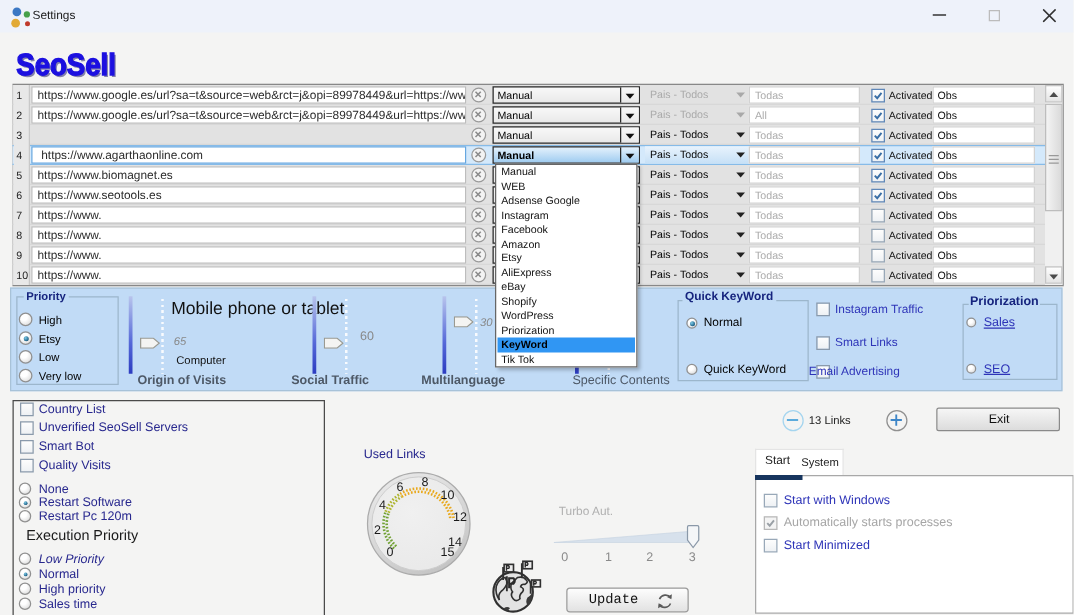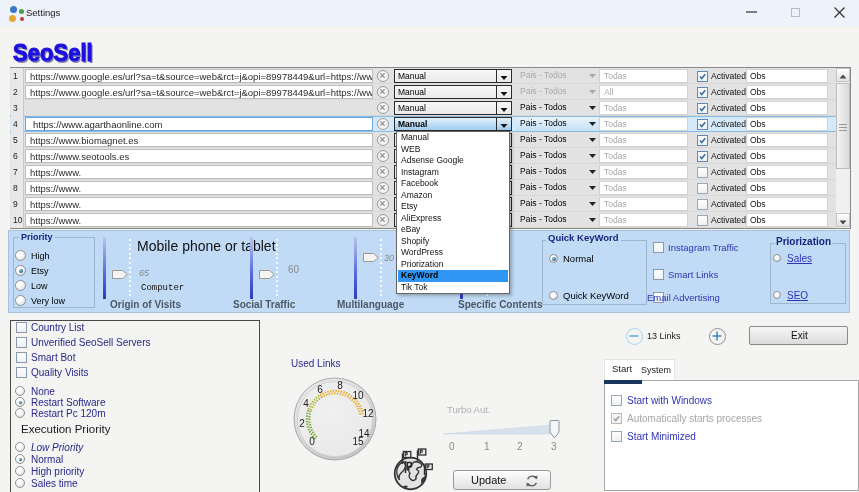--- a/index.html
+++ b/index.html
@@ -315,39 +315,39 @@
     <div style="position:absolute;left:31px;top:281px;font-size:9px;color:#000;white-space:nowrap;line-height:1.15;">Low</div>
 <span style="position:absolute;left:15px;top:295px;width:11px;height:11px;border-radius:50%;border:1px solid #909090;background:radial-gradient(circle at 35% 30%, #ffffff 30%, #d4d4d4);box-sizing:border-box;"></span>
     <div style="position:absolute;left:31px;top:296px;font-size:9px;color:#000;white-space:nowrap;line-height:1.15;">Very low</div>
 <div style="position:absolute;left:103px;top:237px;width:3px;height:62px;background:linear-gradient(180deg,#b8c4ec,#5568d8 60%,#2c3cc0);"></div>
     <div style="position:absolute;left:129px;top:239px;width:2px;height:60px;background:repeating-linear-gradient(180deg,rgba(255,255,255,0.9) 0px,rgba(255,255,255,0.9) 2px,rgba(255,255,255,0) 2px,rgba(255,255,255,0) 4.6px);"></div>
     <svg style="position:absolute;left:112px;top:270px" width="16" height="9" viewBox="0 0 16 9">
       <path d="M0.5 0.5 L10.5 0.5 L15.3 4.5 L10.5 8.5 L0.5 8.5 Z" fill="#f4f4f2" stroke="#9a9a92" stroke-width="1"></path>
     </svg>
 <div style="position:absolute;left:137px;top:238px;font-size:14px;color:#111;white-space:nowrap;line-height:1.15;">Mobile phone or tablet</div>
 <div style="position:absolute;left:139px;top:268px;font-size:9px;font-style:italic;color:#888;white-space:nowrap;line-height:1.15;">65</div>
-<div style="position:absolute;left:141px;top:283px;font-size:9px;color:#111;white-space:nowrap;line-height:1.15;font-family:Liberation Mono, monospace;">Computer</div>
+<div style="position:absolute;left:141px;top:283px;font-size:9px;color:#111;white-space:nowrap;line-height:1.15;">Computer</div>
 <div style="position:absolute;left:110px;top:299px;font-size:10px;font-weight:bold;color:#4d5866;white-space:nowrap;line-height:1.15;">Origin of Visits</div>
 <div style="position:absolute;left:250px;top:237px;width:3px;height:62px;background:linear-gradient(180deg,#b8c4ec,#5568d8 60%,#2c3cc0);"></div>
     <div style="position:absolute;left:276px;top:239px;width:2px;height:60px;background:repeating-linear-gradient(180deg,rgba(255,255,255,0.9) 0px,rgba(255,255,255,0.9) 2px,rgba(255,255,255,0) 2px,rgba(255,255,255,0) 4.6px);"></div>
     <svg style="position:absolute;left:259px;top:270px" width="16" height="9" viewBox="0 0 16 9">
       <path d="M0.5 0.5 L10.5 0.5 L15.3 4.5 L10.5 8.5 L0.5 8.5 Z" fill="#f4f4f2" stroke="#9a9a92" stroke-width="1"></path>
     </svg>
 <div style="position:absolute;left:288px;top:264px;font-size:10px;color:#888;white-space:nowrap;line-height:1.15;">60</div>
 <div style="position:absolute;left:233px;top:299px;font-size:10px;font-weight:bold;color:#4d5866;white-space:nowrap;line-height:1.15;">Social Traffic</div>
 <div style="position:absolute;left:354px;top:237px;width:3px;height:62px;background:linear-gradient(180deg,#b8c4ec,#5568d8 60%,#2c3cc0);"></div>
     <div style="position:absolute;left:380px;top:239px;width:2px;height:60px;background:repeating-linear-gradient(180deg,rgba(255,255,255,0.9) 0px,rgba(255,255,255,0.9) 2px,rgba(255,255,255,0) 2px,rgba(255,255,255,0) 4.6px);"></div>
     <svg style="position:absolute;left:363px;top:253px" width="16" height="9" viewBox="0 0 16 9">
       <path d="M0.5 0.5 L10.5 0.5 L15.3 4.5 L10.5 8.5 L0.5 8.5 Z" fill="#f4f4f2" stroke="#9a9a92" stroke-width="1"></path>
     </svg>
 <div style="position:absolute;left:384px;top:253px;font-size:9px;font-style:italic;color:#888;white-space:nowrap;line-height:1.15;">30</div>
 <div style="position:absolute;left:337px;top:299px;font-size:10px;font-weight:bold;color:#4d5866;white-space:nowrap;line-height:1.15;">Multilanguage</div>
 <div style="position:absolute;left:460px;top:237px;width:3px;height:62px;background:linear-gradient(180deg,#b8c4ec,#5568d8 60%,#2c3cc0);"></div>
     <div style="position:absolute;left:486px;top:239px;width:2px;height:60px;background:repeating-linear-gradient(180deg,rgba(255,255,255,0.9) 0px,rgba(255,255,255,0.9) 2px,rgba(255,255,255,0) 2px,rgba(255,255,255,0) 4.6px);"></div>
-<div style="position:absolute;left:458px;top:299px;font-size:10px;font-weight:bold;color:#4d5866;white-space:nowrap;line-height:1.15;">Specific Contents</div>
+<div style="position:absolute;left:458px;top:299px;font-size:10px;font-weight:normal;color:#4d5866;white-space:nowrap;line-height:1.15;">Specific Contents</div>
 <div style="position:absolute;left:542px;top:240px;width:105px;height:65px;border:1px solid #9cb6cc;box-sizing:border-box;"></div>
 <div style="position:absolute;left:546px;top:233px;font-size:9.5px;font-weight:bold;color:#16247e;white-space:nowrap;line-height:1.15;background:#c1dbf6;padding:0 2px;">Quick KeyWord</div>
 <span style="position:absolute;left:549px;top:254px;width:9px;height:9px;border-radius:50%;border:1px solid #909090;background:radial-gradient(circle at 35% 30%, #ffffff 30%, #d4d4d4);box-sizing:border-box;">
       <span style="position:absolute;left:2px;top:2px;width:4px;height:4px;border-radius:50%;background:radial-gradient(circle at 35% 35%, #7ecbe8, #17597f 75%);"></span>
     </span>
     <div style="position:absolute;left:563px;top:254px;font-size:9.5px;color:#000;white-space:nowrap;line-height:1.15;">Normal</div>
 <span style="position:absolute;left:549px;top:291px;width:9px;height:9px;border-radius:50%;border:1px solid #909090;background:radial-gradient(circle at 35% 30%, #ffffff 30%, #d4d4d4);box-sizing:border-box;"></span>
     <div style="position:absolute;left:563px;top:291px;font-size:9.5px;color:#000;white-space:nowrap;line-height:1.15;">Quick KeyWord</div>
 <span style="position:absolute;left:653px;top:242px;width:11px;height:11px;border:1px solid #8a9aac;background:linear-gradient(180deg,#fdfdfd,#eef1f4);box-sizing:border-box;"></span>
     <div style="position:absolute;left:668px;top:243px;font-size:9.5px;color:#2e34b8;white-space:nowrap;line-height:1.15;">Instagram Traffic</div>
@@ -448,21 +448,21 @@
   <path d="M0 14 L110 5 L110 14 Z" fill="#d7e1ec" stroke="#c6d2e0" stroke-width="0.5"></path>
 </svg>
 <svg style="position:absolute;left:549px;top:420px" width="11" height="19" viewBox="0 0 11 19">
   <path d="M1 1.5 Q1 0.5 2 0.5 L9 0.5 Q10 0.5 10 1.5 L10 12 L5.5 18 L1 12 Z" fill="#f4f6f8" stroke="#8a98a8" stroke-width="1"></path>
 </svg>
 <div style="position:absolute;left:449px;top:441px;font-size:10px;color:#8a8a8a;white-space:nowrap;line-height:1.15;">0</div>
 <div style="position:absolute;left:484px;top:441px;font-size:10px;color:#8a8a8a;white-space:nowrap;line-height:1.15;">1</div>
 <div style="position:absolute;left:517px;top:441px;font-size:10px;color:#8a8a8a;white-space:nowrap;line-height:1.15;">2</div>
 <div style="position:absolute;left:551px;top:441px;font-size:10px;color:#8a8a8a;white-space:nowrap;line-height:1.15;">3</div>
 <div style="position:absolute;left:453px;top:470px;width:98px;height:20px;background:linear-gradient(180deg,#fdfdfd,#e2e2e2);border:1px solid #9a9a9a;border-radius:3px;box-sizing:border-box;">
-  <span style="position:absolute;left:17px;top:3px;font-size:11px;color:#111;">Update</span>
+  <span style="position:absolute;left:17px;top:3px;font-size:11px;color:#111;font-family:Liberation Mono, monospace;">Update</span>
   <svg style="position:absolute;left:70px;top:2px" width="16" height="16" viewBox="0 0 16 16">
     <path d="M12.6 5.2 A5.2 5.2 0 0 0 3.6 6.3" fill="none" stroke="#5a5a5a" stroke-width="1.3"></path>
     <path d="M3.3 10.6 A5.2 5.2 0 0 0 12.4 9.8" fill="none" stroke="#5a5a5a" stroke-width="1.3"></path>
     <path d="M13.5 2.4 L13.1 6.3 L9.6 4.6 Z" fill="#5a5a5a"></path>
     <path d="M2.4 13.6 L2.9 9.6 L6.4 11.4 Z" fill="#5a5a5a"></path>
   </svg>
 </div>
 
 <span style="position:absolute;left:626px;top:328px;width:17px;height:17px;border-radius:50%;border:1.5px solid #a5d5ef;box-sizing:border-box;">
       <svg width="14" height="14" style="position:absolute;left:0;top:0">

